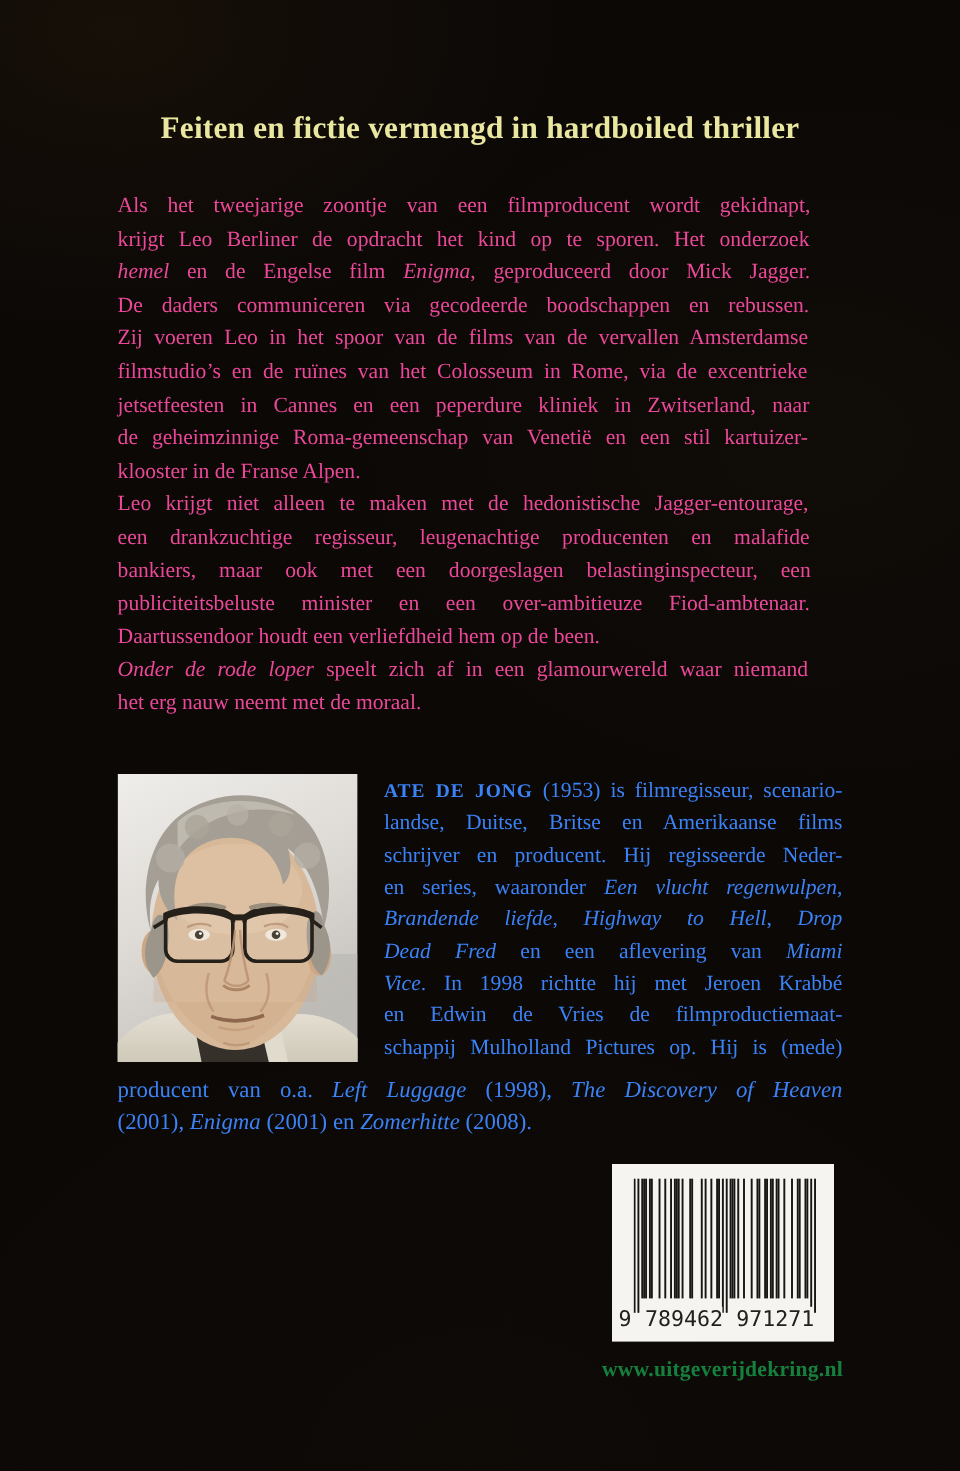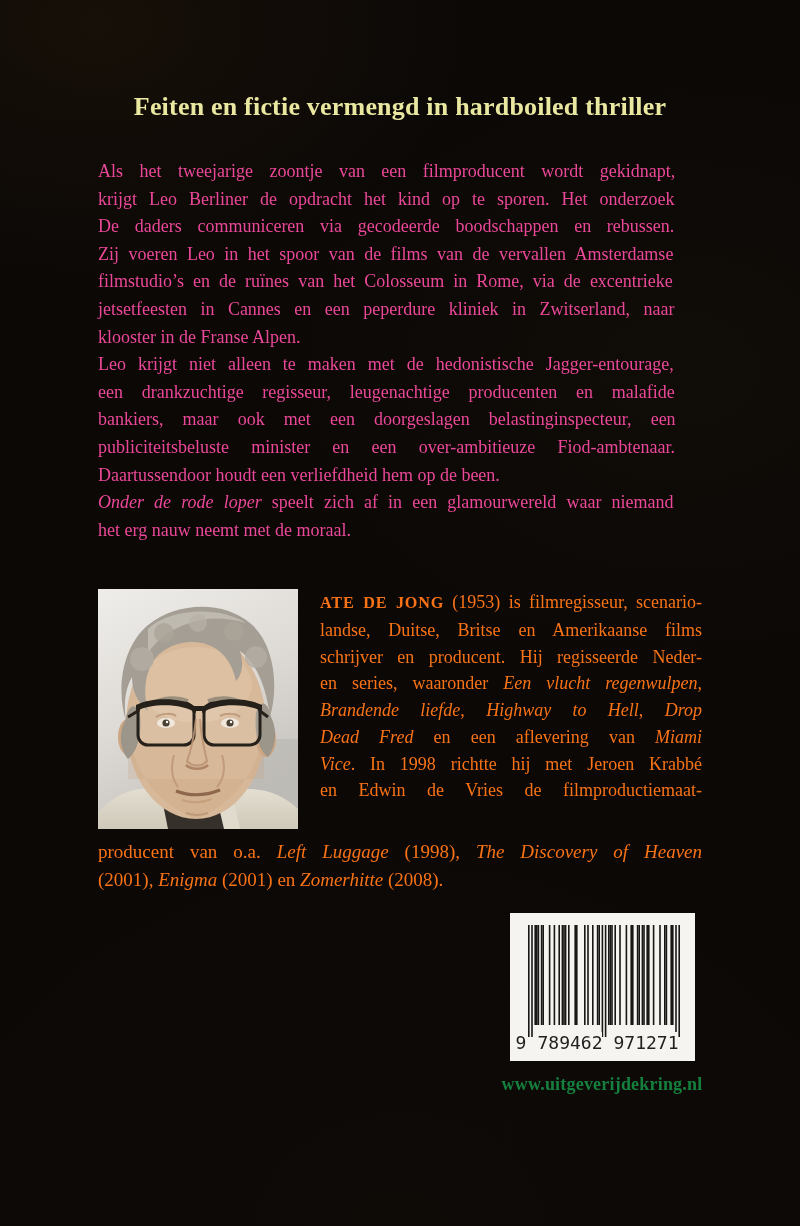--- a/index.html
+++ b/index.html
@@ -31,21 +31,21 @@
 
   .synopsis{
     margin-top:34px;
     color:#ec4899;
     font-size:18px;line-height:27.6px;
   }
   .tline{white-space:nowrap;overflow:visible;}
 
   .bio-section{
     margin-top:45px;
-    color:#f97316;
+    color:#3b82f6;
   }
   .bio-row{position:relative;min-height:240px;}
   .author-photo{
     position:absolute;left:0;top:0;width:200px;height:240px;display:block;
   }
   .bio-side{
     margin-left:222px;
     font-size:18px;line-height:26.7px;
   }
   .bio-full{
@@ -84,24 +84,26 @@
 <body>
 
 <div class="cover">
   <div class="content">
 
     <div class="book-title">Feiten en fictie vermengd in hardboiled thriller</div>
 
     <div class="synopsis">
         <div class="tline just" style="word-spacing: 11.99px;"><span>Als het tweejarige zoontje van een filmproducent wordt gekidnapt,</span></div>
         <div class="tline just" style="word-spacing: 7.52px;"><span>krijgt Leo Berliner de opdracht het kind op te sporen. Het onderzoek</span></div>
+        <div class="tline just" style="word-spacing: 10.3px;"><span class="seg-italic">hemel</span><span> en de Engelse film </span><span class="seg-italic">Enigma</span><span>, geproduceerd door Mick Jagger.</span></div>
         <div class="tline just" style="word-spacing: 11.22px;"><span>De daders communiceren via gecodeerde boodschappen en rebussen.</span></div>
         <div class="tline just" style="word-spacing: 4.96px;"><span>Zij voeren Leo in het spoor van de films van de vervallen Amsterdamse</span></div>
         <div class="tline just" style="word-spacing: 4.54px;"><span>filmstudio’s en de ruïnes van het Colosseum in Rome, via de excentrieke</span></div>
         <div class="tline just" style="word-spacing: 8.96px;"><span>jetsetfeesten in Cannes en een peperdure kliniek in Zwitserland, naar</span></div>
+        <div class="tline just" style="word-spacing: 7.14px;"><span>de geheimzinnige Roma-gemeenschap van Venetië en een stil kartuizer-</span></div>
         <div class="tline" style=""><span>klooster in de Franse Alpen.</span></div>
         <div class="tline just" style="word-spacing: 7.48px;"><span>Leo krijgt niet alleen te maken met de hedonistische Jagger-entourage,</span></div>
         <div class="tline just" style="word-spacing: 14.19px;"><span>een drankzuchtige regisseur, leugenachtige producenten en malafide</span></div>
         <div class="tline just" style="word-spacing: 14.62px;"><span>bankiers, maar ook met een doorgeslagen belastinginspecteur, een</span></div>
         <div class="tline just" style="word-spacing: 17.68px;"><span>publiciteitsbeluste minister en een over-ambitieuze Fiod-ambtenaar.</span></div>
         <div class="tline" style=""><span>Daartussendoor houdt een verliefdheid hem op de been.</span></div>
         <div class="tline just" style="word-spacing: 5.62px;"><span class="seg-italic">Onder de rode loper</span><span> speelt zich af in een glamourwereld waar niemand</span></div>
         <div class="tline" style=""><span>het erg nauw neemt met de moraal.</span></div>
       </div>
 
@@ -190,20 +192,21 @@
 
         <div class="bio-side">
             <div class="tline just" style="word-spacing: 3.81px;"><span class="seg-caps">ATE DE JONG</span><span> (1953) is filmregisseur, scenario-</span></div>
             <div class="tline just" style="word-spacing: 13.31px;"><span>landse, Duitse, Britse en Amerikaanse films</span></div>
             <div class="tline just" style="word-spacing: 9.9px;"><span>schrijver en producent. Hij regisseerde Neder-</span></div>
             <div class="tline just" style="word-spacing: 10.46px;"><span>en series, waaronder </span><span class="seg-italic">Een vlucht regenwulpen</span><span>,</span></div>
             <div class="tline just" style="word-spacing: 16.84px;"><span class="seg-italic">Brandende liefde</span><span>, </span><span class="seg-italic">Highway to Hell</span><span>, </span><span class="seg-italic">Drop</span></div>
             <div class="tline just" style="word-spacing: 15.63px;"><span class="seg-italic">Dead Fred</span><span> en een aflevering van </span><span class="seg-italic">Miami</span></div>
             <div class="tline just" style="word-spacing: 10.35px;"><span class="seg-italic">Vice</span><span>. In 1998 richtte hij met Jeroen Krabbé</span></div>
             <div class="tline just" style="word-spacing: 17px;"><span>en Edwin de Vries de filmproductiemaat-</span></div>
+            <div class="tline just" style="word-spacing: 7.42px;"><span>schappij Mulholland Pictures op. Hij is (mede)</span></div>
           </div>
       </div>
 
       <div class="bio-full">
           <div class="tline just" style="word-spacing: 11.18px;"><span>producent van o.a. </span><span class="seg-italic">Left Luggage</span><span> (1998), </span><span class="seg-italic">The Discovery of Heaven</span></div>
           <div class="tline" style=""><span>(2001), </span><span class="seg-italic">Enigma</span><span> (2001) en </span><span class="seg-italic">Zomerhitte</span><span> (2008).</span></div>
         </div>
     </div>
 
     <div class="barcode-col">

